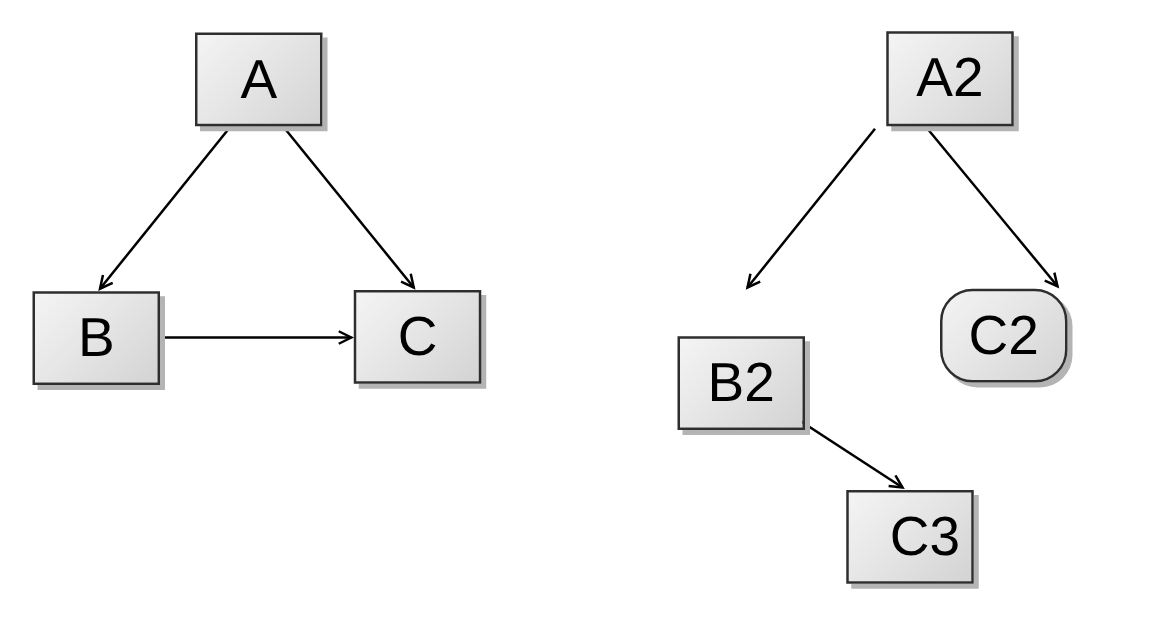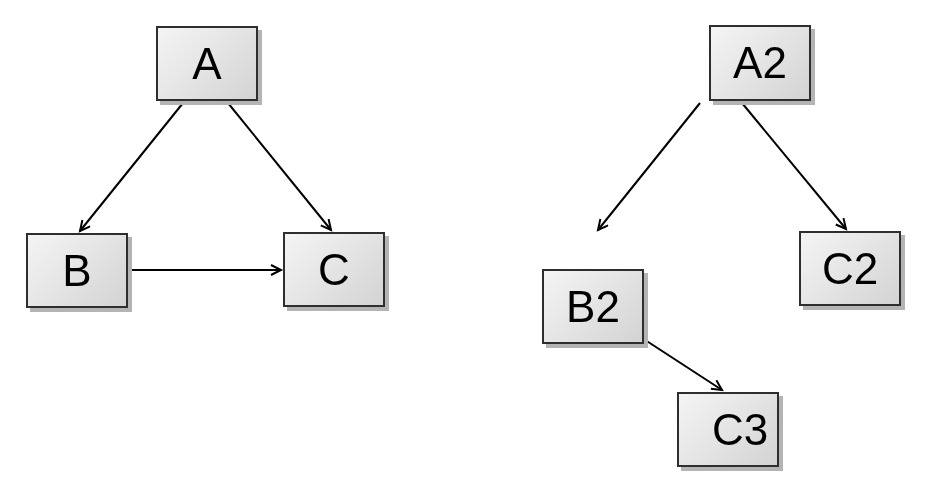--- a/index.html
+++ b/index.html
@@ -39,21 +39,21 @@
     line-height: 1;
     color: #000000;
     user-select: none;
   }
   
   #node-A  { left: 156px; top: 26px;  }
   #node-B  { left: 26px;  top: 233px; }
   #node-C  { left: 283px; top: 232px; }
   #node-A2 { left: 669px; top: 25px; height: 76px; margin-left: 40px; }
   #node-B2 { left: 542px; top: 232px; margin-top: 37px; }
-  #node-C2 { left: 799px; top: 231px; }
+  #node-C2 { left: 752px; top: 231px; border-radius: 26px; }
   #node-C3 { left: 677px; top: 392px; padding-left: 24px; }
   .edge {
     stroke: #000000;
     stroke-width: 2;
     fill: none;
   }
 </style>
 </head>
 <body>
 

